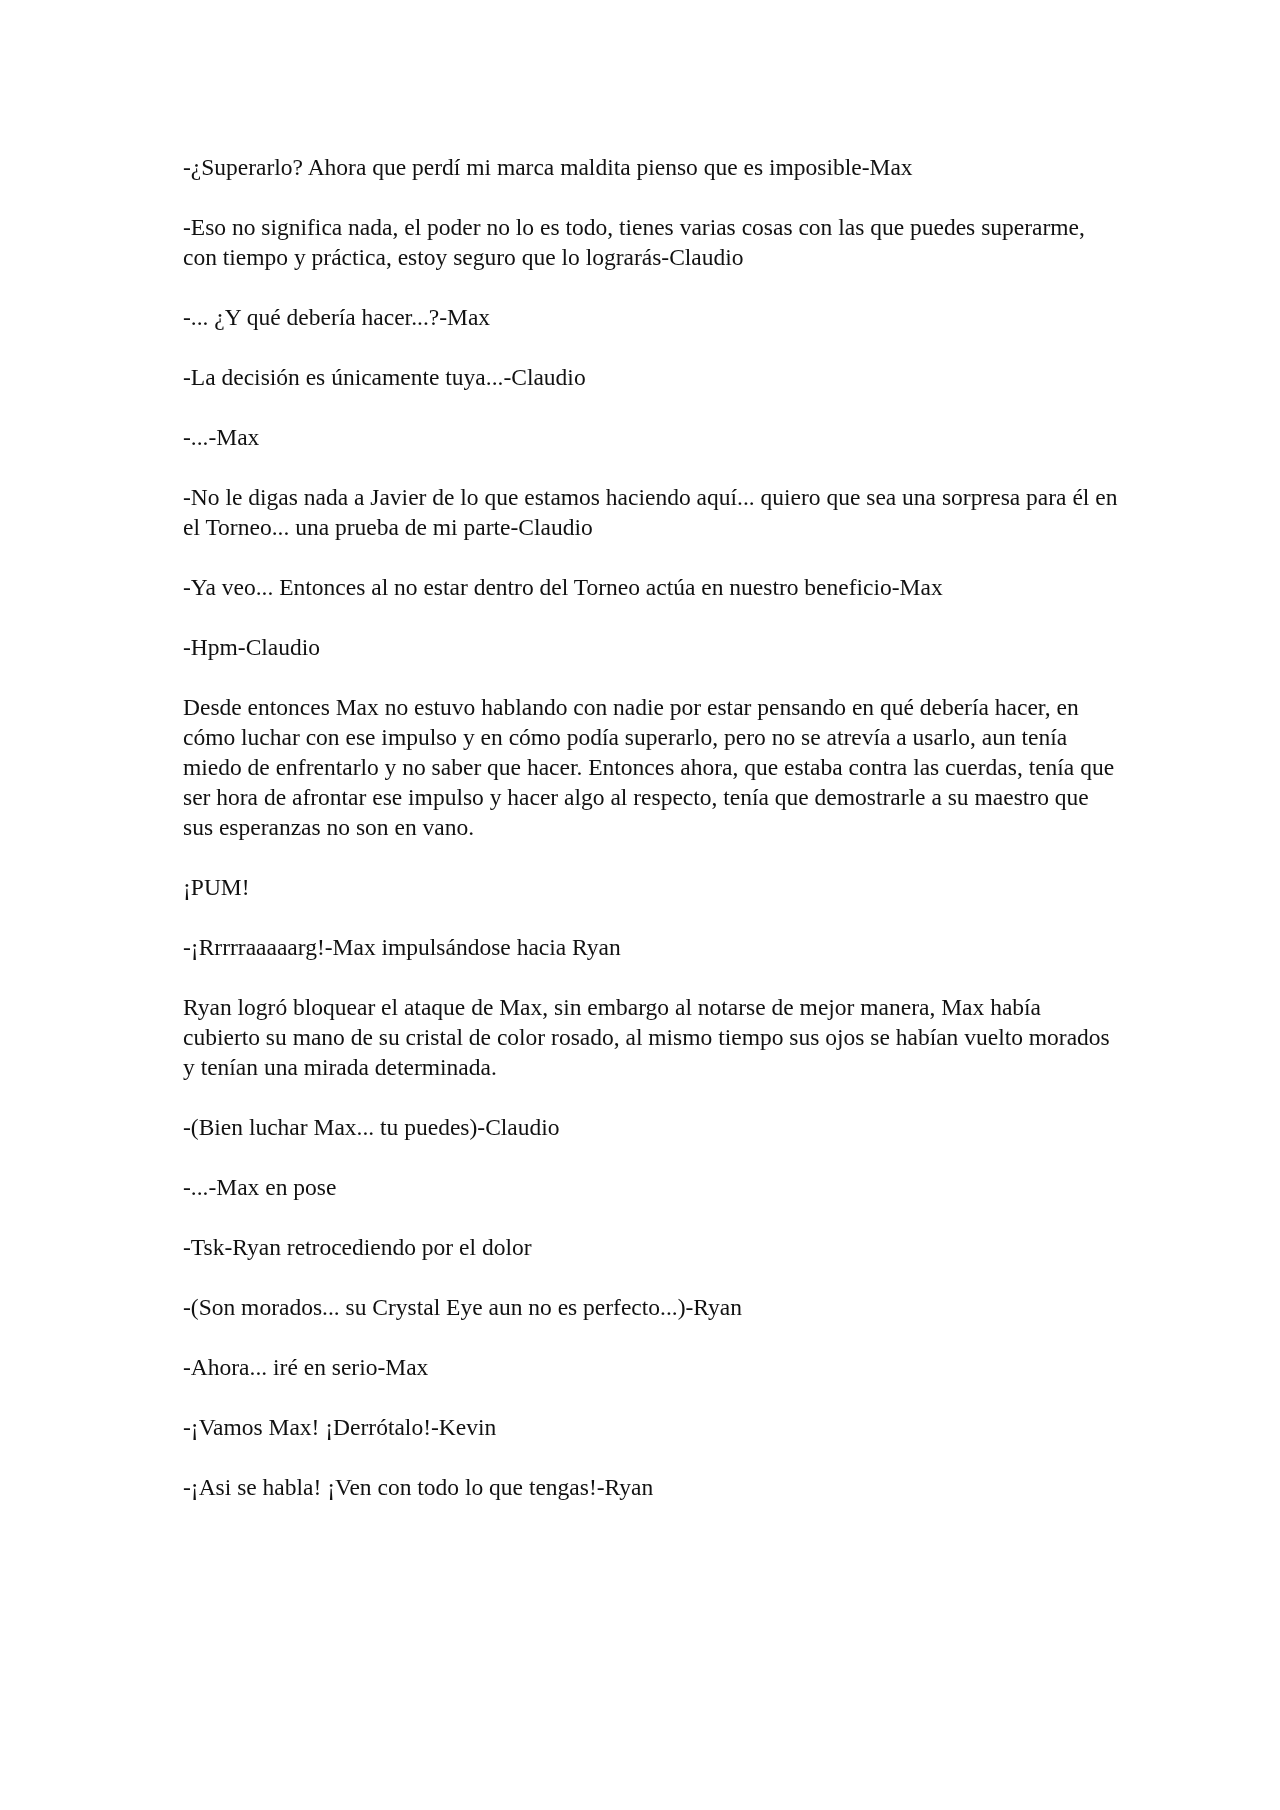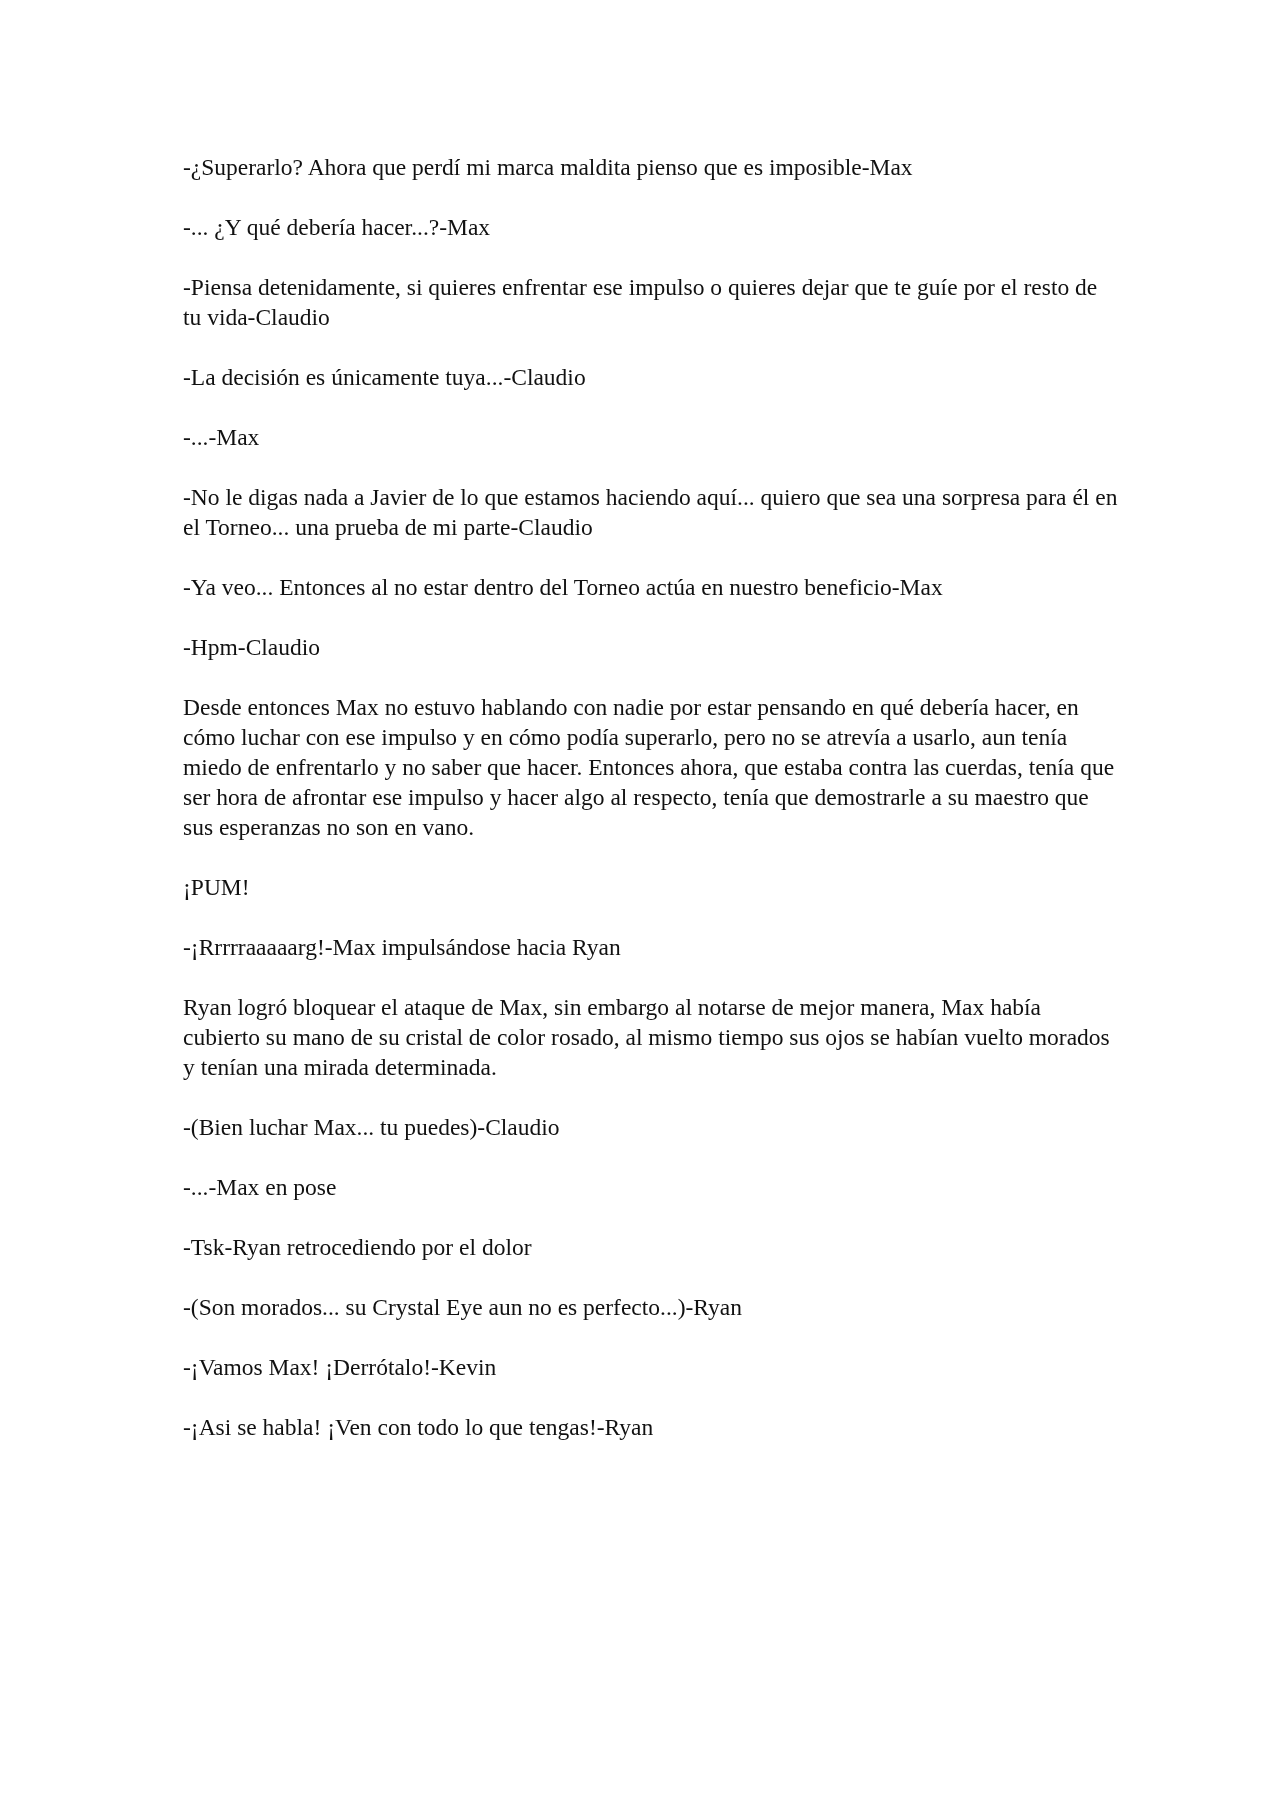--- a/index.html
+++ b/index.html
@@ -36,31 +36,32 @@
       margin: 0 0 30px 0;
       padding: 0;
     }
   </style>
 </head>
 <body>
 
 <div class="page">
   <div class="content">
     <p class="para">-¿Superarlo? Ahora que perdí mi marca maldita pienso que es imposible-Max</p>
+    <p class="para">-Eso no significa nada, el poder no lo es todo, tienes varias cosas con las que puedes superarme, con tiempo y práctica, estoy seguro que lo lograrás-Claudio</p>
     <p class="para">-... ¿Y qué debería hacer...?-Max</p>
-    <p class="para">-Piensa detenidamente, si quieres enfrentar ese impulso o quieres dejar que te guíe por el resto de tu vida-Claudio</p>
     <p class="para">-La decisión es únicamente tuya...-Claudio</p>
     <p class="para">-...-Max</p>
     <p class="para">-No le digas nada a Javier de lo que estamos haciendo aquí... quiero que sea una sorpresa para él en el Torneo... una prueba de mi parte-Claudio</p>
     <p class="para">-Ya veo... Entonces al no estar dentro del Torneo actúa en nuestro beneficio-Max</p>
     <p class="para">-Hpm-Claudio</p>
     <p class="para">Desde entonces Max no estuvo hablando con nadie por estar pensando en qué debería hacer, en cómo luchar con ese impulso y en cómo podía superarlo, pero no se atrevía a usarlo, aun tenía miedo de enfrentarlo y no saber que hacer. Entonces ahora, que estaba contra las cuerdas, tenía que ser hora de afrontar ese impulso y hacer algo al respecto, tenía que demostrarle a su maestro que sus esperanzas no son en vano.</p>
     <p class="para">¡PUM!</p>
     <p class="para">-¡Rrrrraaaaarg!-Max impulsándose hacia Ryan</p>
     <p class="para">Ryan logró bloquear el ataque de Max, sin embargo al notarse de mejor manera, Max había cubierto su mano de su cristal de color rosado, al mismo tiempo sus ojos se habían vuelto morados y tenían una mirada determinada.</p>
     <p class="para">-(Bien luchar Max... tu puedes)-Claudio</p>
     <p class="para">-...-Max en pose</p>
     <p class="para">-Tsk-Ryan retrocediendo por el dolor</p>
     <p class="para">-(Son morados... su Crystal Eye aun no es perfecto...)-Ryan</p>
+    <p class="para">-Ahora... iré en serio-Max</p>
     <p class="para">-¡Vamos Max! ¡Derrótalo!-Kevin</p>
     <p class="para">-¡Asi se habla! ¡Ven con todo lo que tengas!-Ryan</p>
   </div>
 </div>
 
 </body></html>

